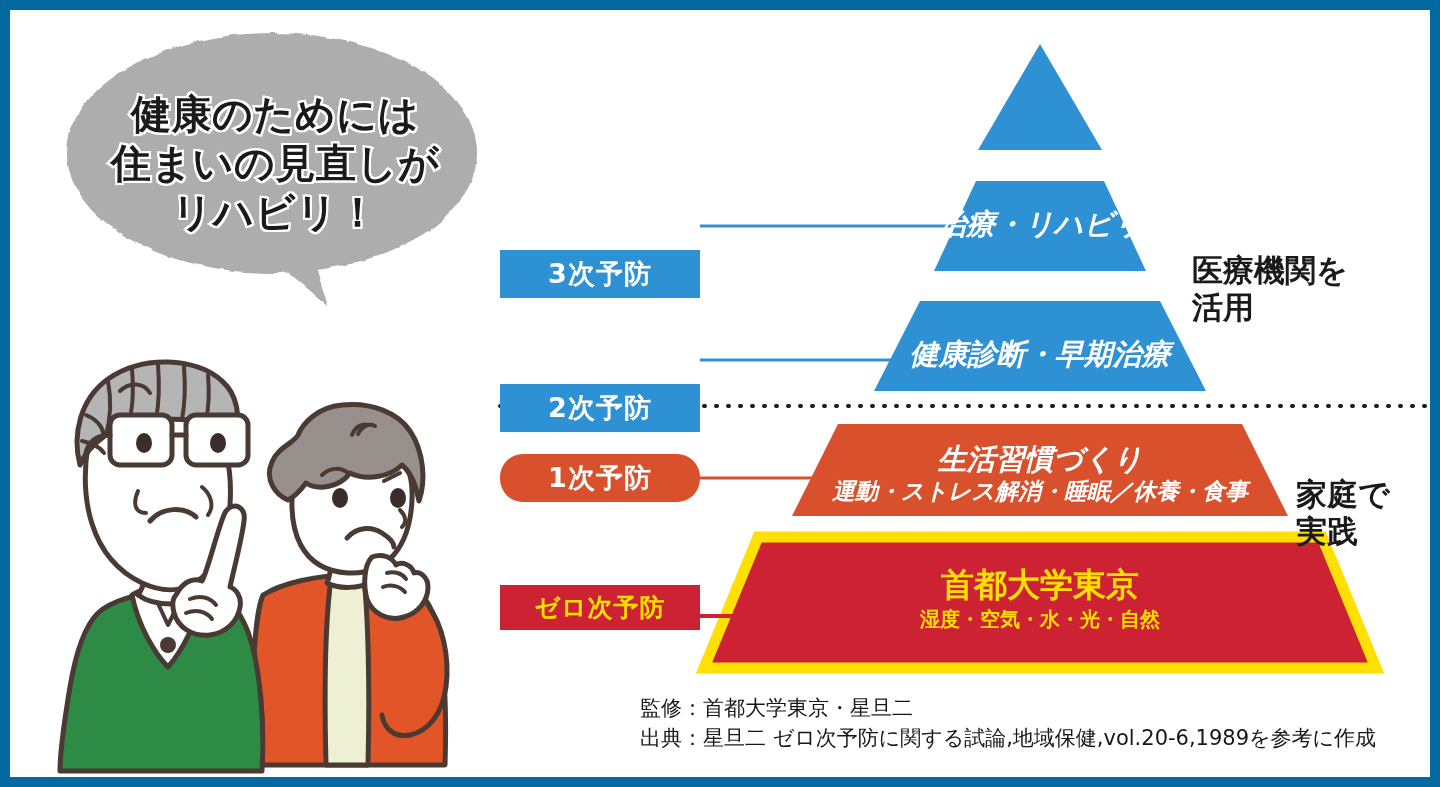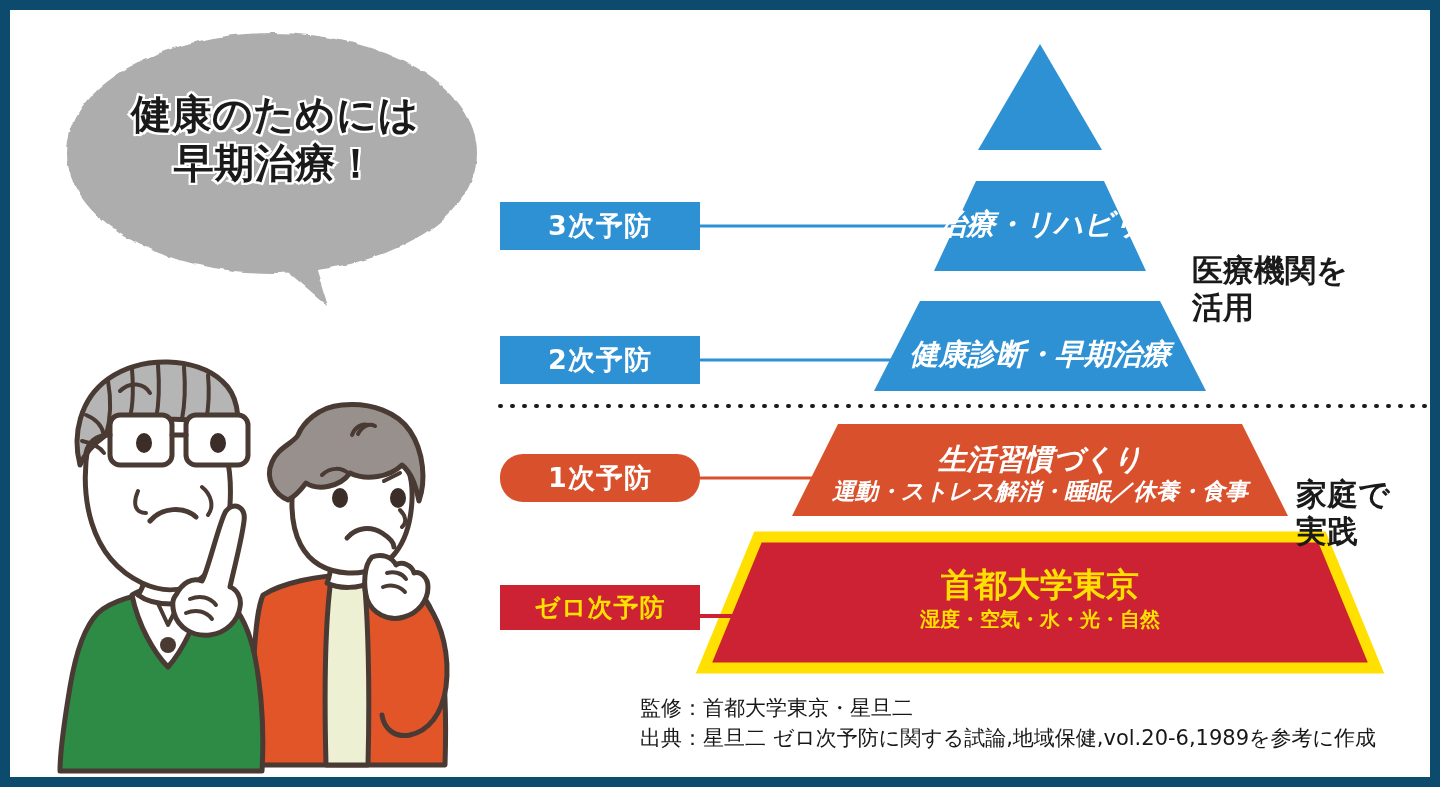--- a/index.html
+++ b/index.html
@@ -5,21 +5,21 @@
 <style>
   html,body{margin:0;padding:0;background:#000;}
   body{
     width:1440px;height:787px;
     font-family:"DejaVu Sans","Liberation Sans",sans-serif;
     overflow:hidden;
   }
   #frame{
     position:relative;
     width:1440px;height:787px;
-    background:#0c4a6e;
+    background:#0369a1;
     box-sizing:border-box;
   }
   #canvas{
     position:absolute;
     left:10px;top:10px;
     width:1420px;height:767px;
     background:#fff;
     overflow:hidden;
   }
 
@@ -62,21 +62,21 @@
 
   
   .chip{
     position:absolute;
     display:flex;align-items:center;justify-content:center;
     font-weight:bold;
     font-size:27px;
     letter-spacing:1px;
     color:#fff;
   }
-  .chip.blue{background:#2e91d4;}
+  .chip.blue{background:#2e91d4;margin-top:48px;}
   .chip.orange{background:#d9512c;}
   .chip.red{background:#cc2233;color:#ffe000;}
 
   
   .side-note{
     position:absolute;
     font-weight:bold;
     font-size:31px;
     line-height:1.2;
     color:#1a1a1a;
@@ -107,21 +107,22 @@
             <feDisplacementMap in="SourceGraphic" in2="n" scale="5" xChannelSelector="R" yChannelSelector="G"></feDisplacementMap>
           </filter>
         </defs>
         <g filter="url(#rough)">
           <ellipse cx="212" cy="135" rx="205" ry="120" fill="#adadad"></ellipse>
           <path d="M250,230 L268,288 L215,243 Z" fill="#adadad"></path>
         </g>
       </svg>
       <div id="bubble-text">
         <div>健康のためには</div>
-        <div>早期治療！</div>
+        <div>住まいの見直しが</div>
+        <div>リハビリ！</div>
       </div>
     </div>
 
     <svg id="couple" viewBox="0 0 420 480">
       <g fill="none" stroke="#4a3a34" stroke-width="5" stroke-linecap="round" stroke-linejoin="round">
 
         <path d="M213,300 C208,312 206,330 204,360 C201,400 200,440 200,470 L395,470
                  C396,440 396,405 393,372 C390,336 383,312 372,300
                  C352,286 330,280 300,280 C268,280 232,288 213,300 Z" fill="#e15528" stroke="#4a3a34"></path>
 

